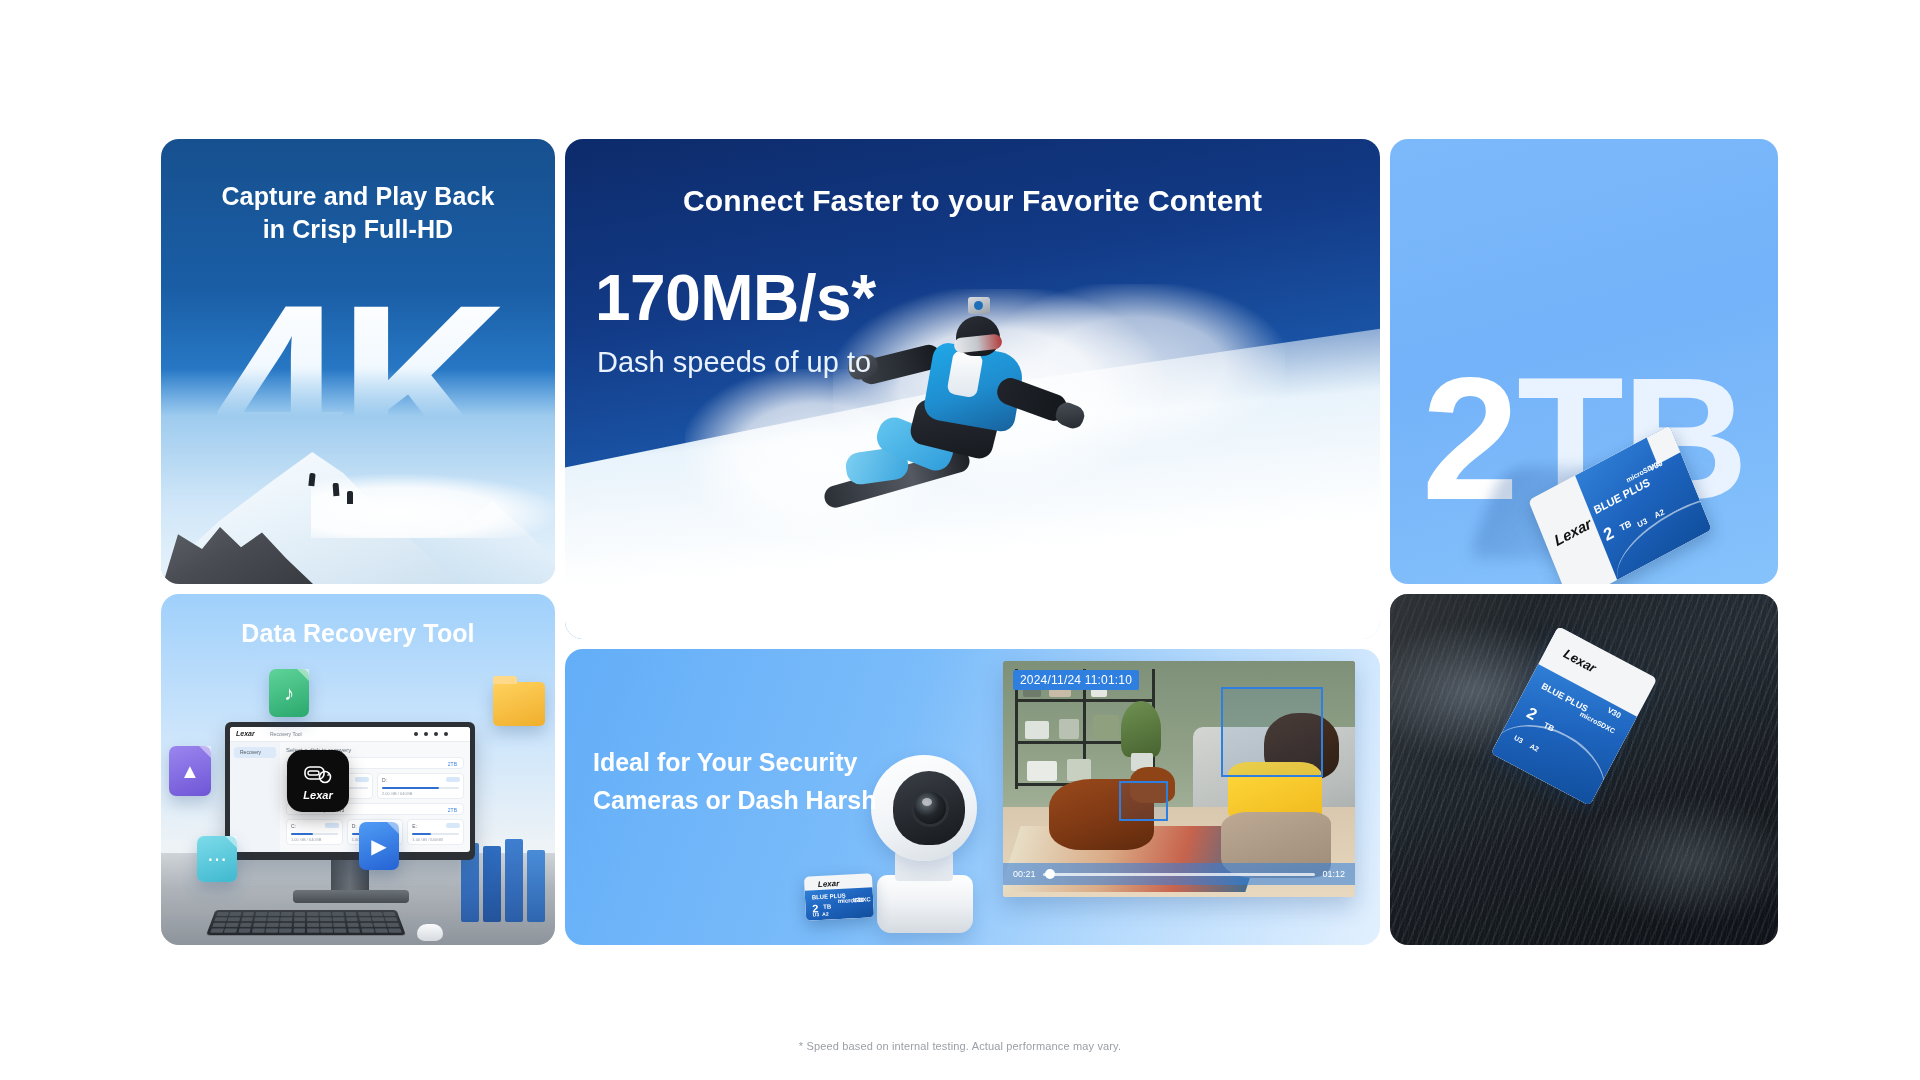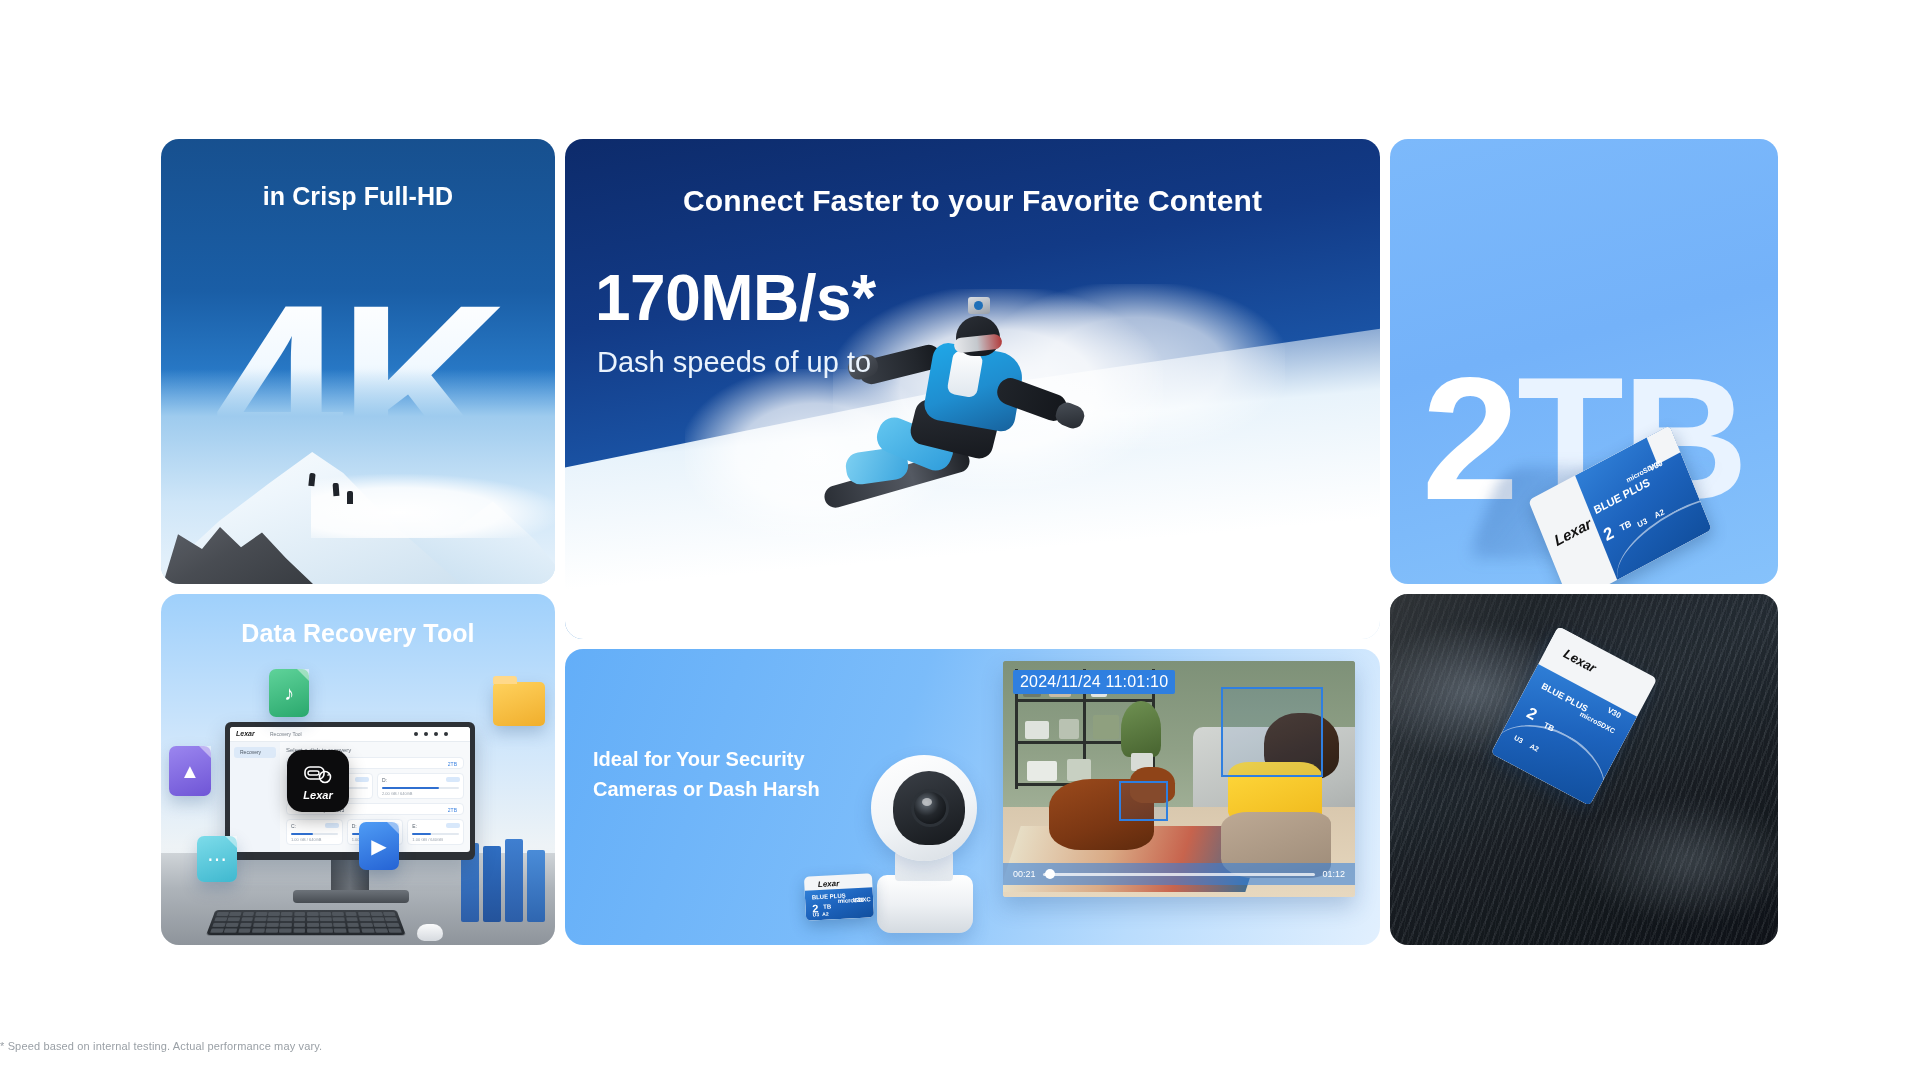--- a/index.html
+++ b/index.html
@@ -194,21 +194,21 @@
   .lex-badge { position:absolute; left:126px; top:156px; width:62px; height:62px;
     border-radius:15px; background:#0c0c0d; z-index:30; display:flex; flex-direction:column;
     align-items:center; justify-content:center; gap:3px;
     box-shadow:0 8px 18px rgba(0,0,0,.3); }
   .lex-badge .lg { color:#fff; font-size:11px; font-weight:bold; font-style:italic; }
 
   
   #c-sec { left:565px; top:649px; width:815px; height:296px;
     background:linear-gradient(110deg,#63aef8 0%,#7bbcfa 40%,#b9dcfd 72%,#e2f0fe 100%); }
   .sec-ttl { position:absolute; left:28px; top:95px; color:#fff; font-weight:bold;
-    font-size:20px; line-height:1.5; z-index:30; }
+    font-size:25px; line-height:1.5; z-index:30; }
   .cam { position:absolute; left:300px; top:106px; width:120px; height:178px; z-index:26; }
   .cam-head { position:absolute; left:6px; top:0; width:106px; height:106px;
     border-radius:50%; background:linear-gradient(160deg,#ffffff 0%,#f1f4f7 55%,#d7dde3 100%);
     box-shadow:0 8px 18px rgba(40,80,140,.22); overflow:hidden; }
   .cam-face { position:absolute; left:22px; top:16px; width:72px; height:74px;
     border-radius:50% 50% 45% 45%; background:linear-gradient(160deg,#3a3f46,#16191d); }
   .cam-lens { position:absolute; left:40px; top:34px; width:38px; height:38px;
     border-radius:50%; background:radial-gradient(circle at 38% 34%, #6a737d 0%, #23272c 45%, #0a0c0f 100%);
     border:3px solid #2d3238; }
   .cam-lens:after { content:""; position:absolute; left:8px; top:6px; width:10px; height:8px;
@@ -245,21 +245,21 @@
   .f-dog-head { position:absolute; left:36%; top:45%; width:13%; height:15%;
     background:#8f4418; border-radius:40% 46% 30% 30%; }
   .f-girl { position:absolute; right:4%; top:22%; width:34%; height:70%; }
   .f-girl-hair { position:absolute; right:2%; top:0; width:62%; height:40%;
     background:linear-gradient(160deg,#4d3424,#2e1f15); border-radius:46% 46% 32% 36%; }
   .f-girl-shirt { position:absolute; left:6%; top:30%; width:78%; height:36%;
     background:linear-gradient(160deg,#ffd93d,#f0b91c); border-radius:22% 24% 14% 18%; }
   .f-girl-pant { position:absolute; left:0; top:60%; width:92%; height:40%;
     background:linear-gradient(160deg,#bda994,#9d8b78); border-radius:24% 18% 20% 30%; }
   .ts { position:absolute; left:10px; top:9px; background:#2f7fe0; color:#fff;
-    font-size:16px; padding:3px 7px; border-radius:2px; letter-spacing:.2px; z-index:8; }
+    font-size:12px; padding:3px 7px; border-radius:2px; letter-spacing:.2px; z-index:8; }
   .dbox { position:absolute; border:2px solid #2f7fe0; z-index:7; background:rgba(47,127,224,.10); }
   .db-girl { right:9%; top:11%; width:29%; height:38%; }
   .db-dog  { left:33%; top:51%; width:14%; height:17%; }
   .scrub { position:absolute; left:0; right:0; bottom:12px; height:22px; z-index:9;
     background:rgba(47,127,224,.55); display:flex; align-items:center; gap:7px; padding:0 10px; }
   .scrub .t { color:#fff; font-size:9px; }
   .scrub .track { flex:1; height:3px; background:rgba(255,255,255,.75); border-radius:2px; position:relative; }
   .scrub .knob { position:absolute; left:2px; top:-3.5px; width:10px; height:10px;
     border-radius:50%; background:#fff; }
 
@@ -278,39 +278,40 @@
     background:radial-gradient(ellipse at 50% 50%, rgba(200,215,230,.30) 0%, rgba(200,215,230,0) 70%);
     filter:blur(6px); }
   .rock-hi2 { position:absolute; right:-6%; bottom:6%; width:58%; height:36%; z-index:7;
     background:radial-gradient(ellipse at 50% 50%, rgba(190,205,220,.22) 0%, rgba(190,205,220,0) 70%);
     filter:blur(8px); }
   #c-harsh .ttl { top:236px; font-size:25px; z-index:40; }
   .harsh-sd { position:absolute; left:128px; top:50px; width:112px; height:144px; z-index:26;
     transform:rotate(28deg); }
 
   
-  .note { position:absolute; left:0; right:0; top:1040px; text-align:left;
+  .note { position:absolute; left:0; right:0; top:1040px; text-align:center;
     font-size:11px; color:#9aa0a6; letter-spacing:.15px; }
 </style>
 </head>
 <body>
 
 <div class="stage">
 
   <div class="card" id="c-4k">
     <div class="mtn-sky"></div>
     <div class="k4">4K</div>
     <div class="mtn peak-right"></div>
     <div class="cloudband"></div>
     <div class="mtn peak-main"></div>
     <div class="mtn peak-rock"></div>
     <div class="climber" style="left:148px; bottom:98px; transform:rotate(6deg);"></div>
     <div class="climber" style="left:172px; bottom:88px; transform:rotate(-4deg);"></div>
     <div class="climber" style="left:186px; bottom:80px;"></div>
     <div class="ttl">
+      <div>Capture and Play Back</div>
       <div>in Crisp Full-HD</div>
     </div>
   </div>
 
   <div class="card" id="c-speed">
     <div class="slope"></div>
     <div class="spray sp3"></div>
     <div class="spray sp1"></div>
     <div class="spray sp2"></div>
 

